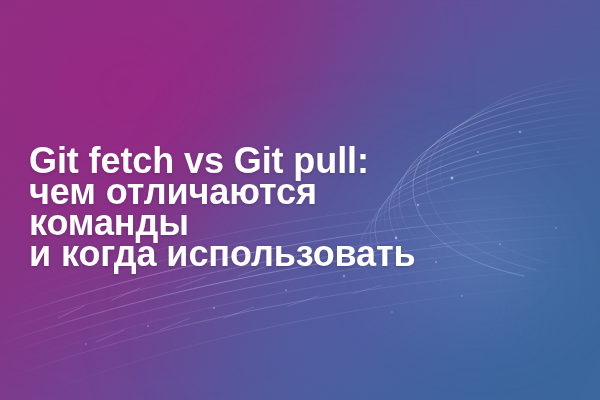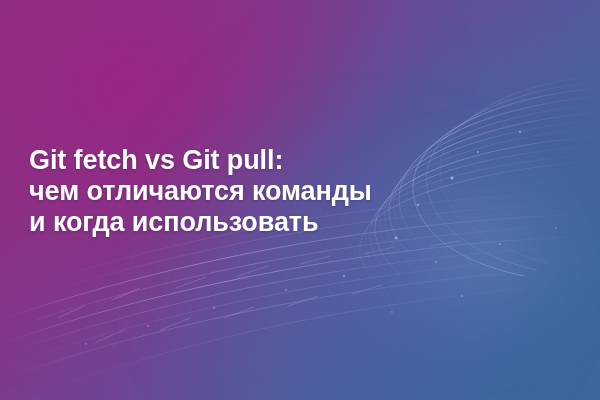--- a/index.html
+++ b/index.html
@@ -106,21 +106,21 @@
   }
 
   
   .headline {
     position: absolute;
     left: 29px;
     top: 145px;
     width: 430px;
     margin: 0;
     color: #ffffff;
-    font-size: 27px;
+    font-size: 36px;
     font-weight: 700;
     line-height: 31px;
     letter-spacing: -0.1px;
     text-shadow: 0 1px 3px rgba(40,20,70,0.30);
     white-space: pre-line;
   }
 </style>
 </head>
 <body>
 

